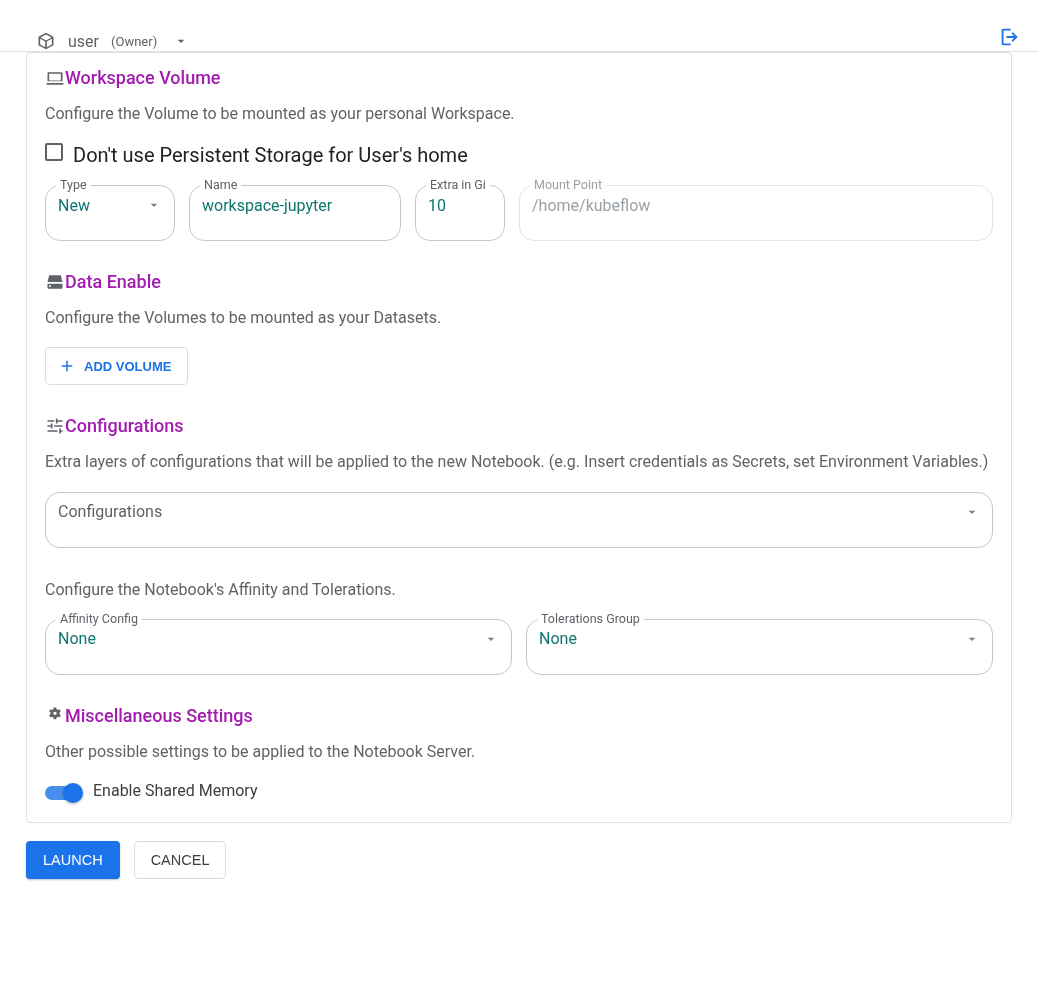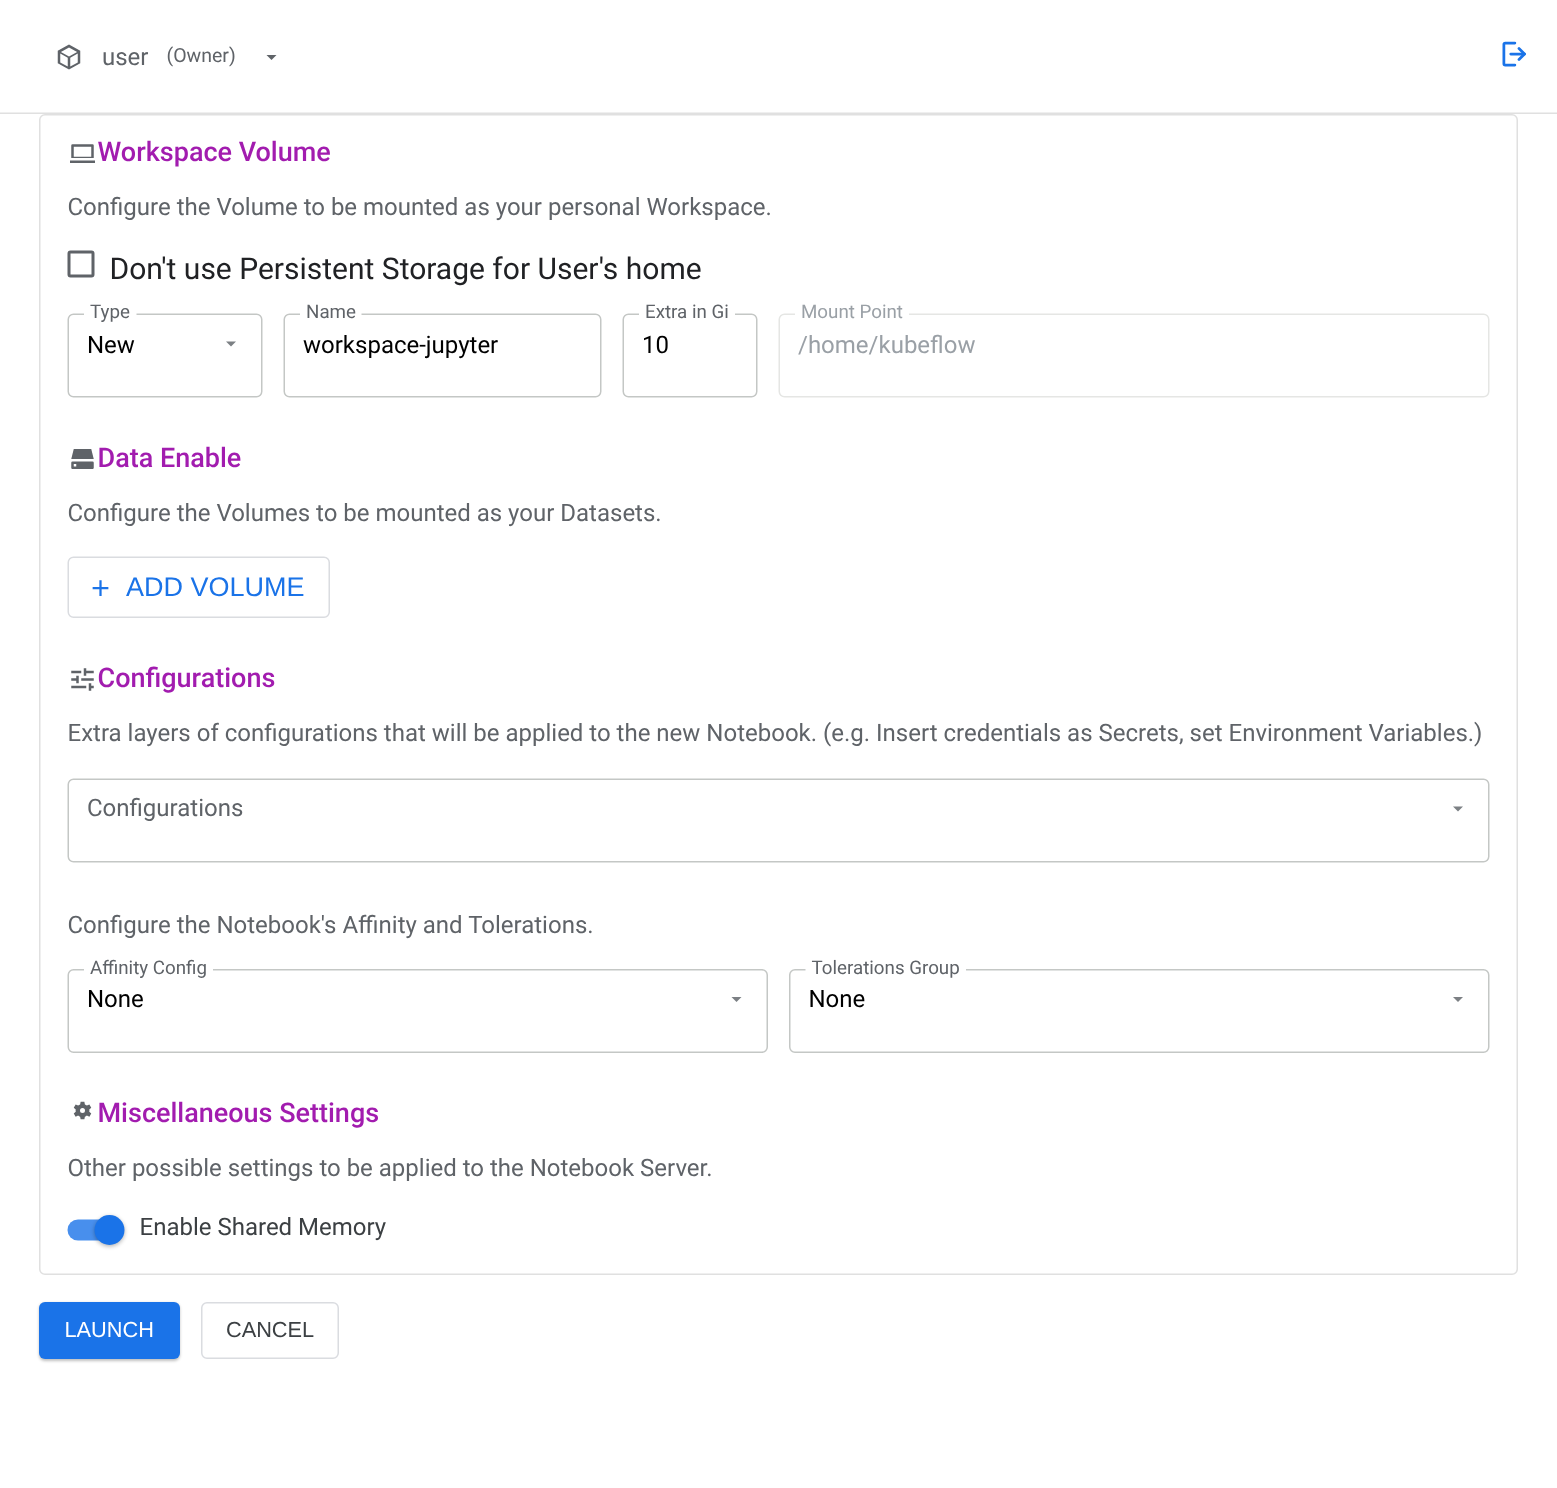--- a/index.html
+++ b/index.html
@@ -6,24 +6,24 @@
   body {
     font-family: -apple-system, BlinkMacSystemFont, "Segoe UI", Roboto, Helvetica, Arial, sans-serif;
     background: #fff;
     color: #3c4043;
     font-size: 14px;
   }
 
   
   .topbar {
     display: flex;
-    align-items: center;
+    align-items: flex-end;
     justify-content: space-between;
     padding: 0 18px 0 36px;
-    height: 76px;
+    height: 52px;
     border-bottom: 1px solid #e0e0e0;
   }
   .topbar-left {
     display: flex;
     align-items: center;
     gap: 12px;
   }
   .user-name { font-size: 16px; color: #5f6368; }
   .user-role { font-size: 13px; color: #5f6368; }
   .chevron-down { color: #5f6368; margin-left: 4px; }
@@ -71,56 +71,56 @@
     border: 2px solid #5f6368;
     border-radius: 2px;
     flex-shrink: 0;
   }
 
   
   .fields-row { display: flex; gap: 14px; }
   .field {
     position: relative;
     border: 1px solid #c4c7c5;
-    border-radius: 4px;
+    border-radius: 15px;
     padding: 8px 12px 24px 12px;
     min-height: 56px;
     display: flex;
     align-items: center;
     flex: 1;
   }
   .field.readonly { border-color: #e5e6e4; }
   .field-label {
     position: absolute;
     top: -9px;
     left: 10px;
     background: #fff;
     padding: 0 4px;
     font-size: 12.5px;
     color: #5f6368;
     white-space: nowrap;
   }
   .field.readonly .field-label { color: #9aa0a6; }
   .field-value {
     font-size: 16px;
-    color: #000000;
+    color: #0f766e;
     flex: 1;
     border: none;
     outline: none;
     background: transparent;
   }
   .field.readonly .field-value { color: #9aa0a6; }
   .dropdown-arrow { color: #7c8084; margin-left: 6px; }
 
   .outline-btn {
     border: 1px solid #dadce0;
     background: #fff;
     color: #1a73e8;
-    font-weight: 400;
-    font-size: 18px;
+    font-weight: 700;
+    font-size: 13px;
     border-radius: 4px;
     padding: 9px 16px 9px 12px;
     display: inline-flex;
     align-items: center;
     gap: 8px;
     cursor: pointer;
   }
   .outline-btn svg { fill: #1a73e8; }
 
   

